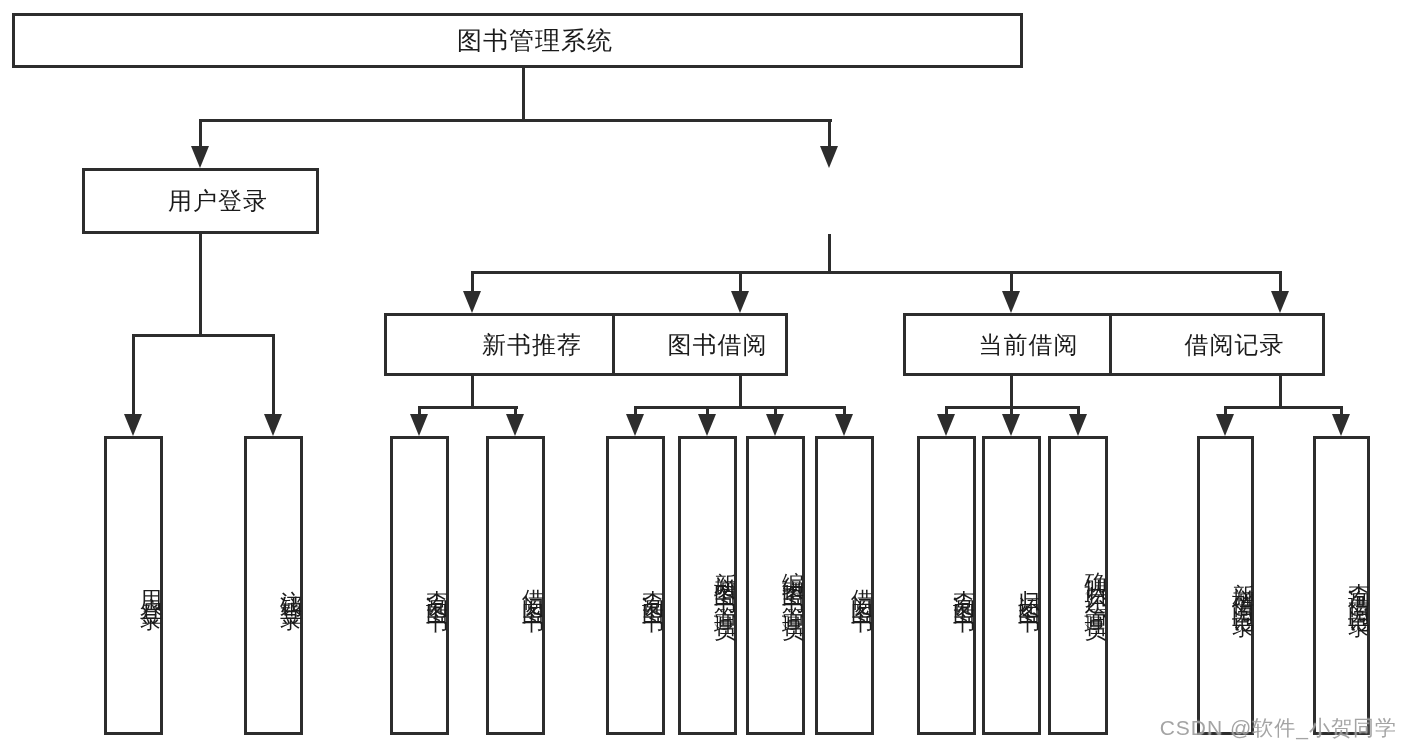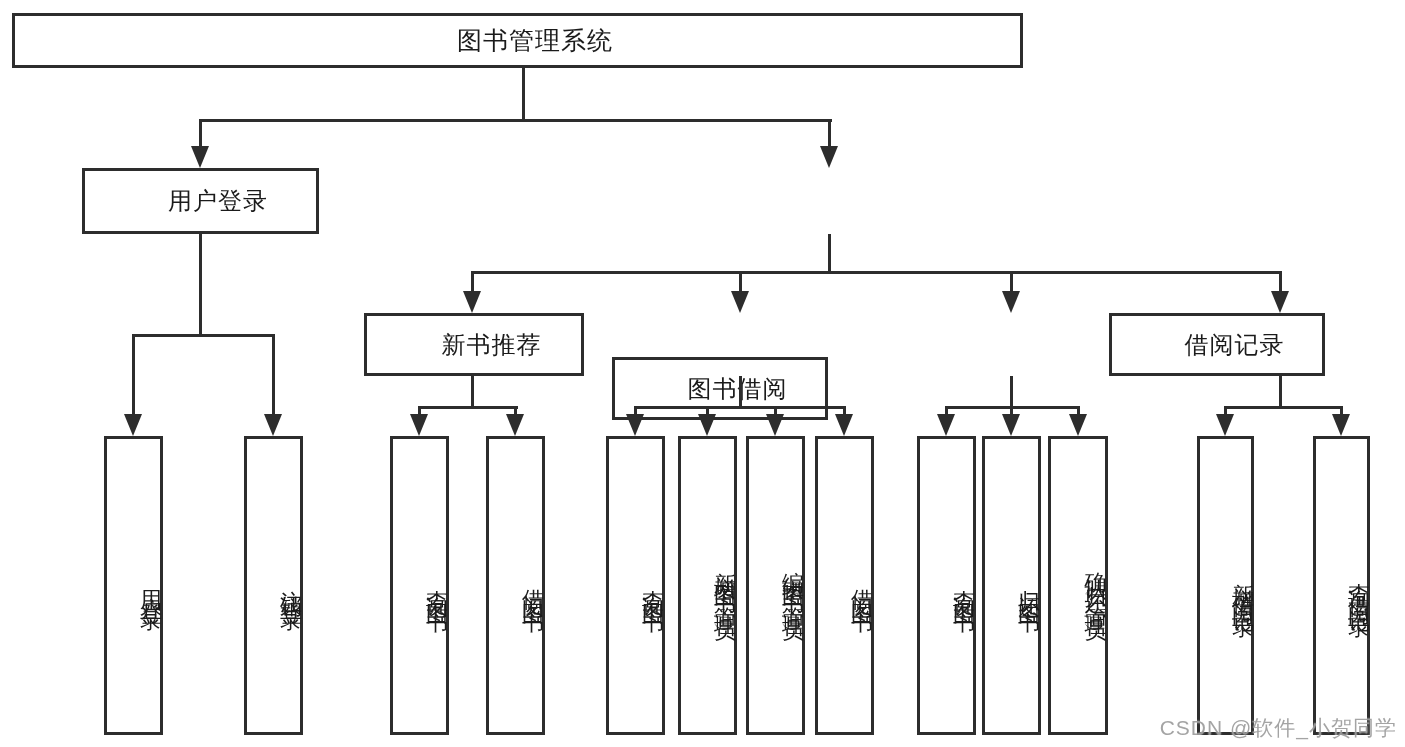--- a/index.html
+++ b/index.html
@@ -59,25 +59,28 @@
 <div class="canvas">
 
   <div class="node lv1" style="left:12px; top:13px; width:1011px; height:55px;">
     <span>图书管理系统</span>
   </div>
 
   <div class="node lv2" style="left:82px; top:168px; width:237px; height:66px;">
     <span>用户登录</span>
   </div>
 
-  <div class="node lv3" style="left:364px; top:313px; width:220px; height:63px;">
+  <div class="node lv3" style="left:384px; top:313px; width:261px; height:63px;">
     <span>新书推荐</span>
   </div>
-  <div class="node lv3" style="left:612px; top:313px; width:216px; height:63px;margin-top:44px;">
+  <div class="node lv3" style="left:612px; top:313px; width:176px; height:63px;">
     <span>图书借阅</span>
+  </div>
+  <div class="node lv3" style="left:903px; top:313px; width:216px; height:63px;">
+    <span>当前借阅</span>
   </div>
   <div class="node lv3" style="left:1109px; top:313px; width:216px; height:63px;">
     <span>借阅记录</span>
   </div>
 
   <div class="node" style="left:104px; top:436px; width:59px; height:299px;">
     <span class="vtext">用户登录</span>
   </div>
   <div class="node" style="left:244px; top:436px; width:59px; height:299px;">
     <span class="vtext">注销登录</span>

